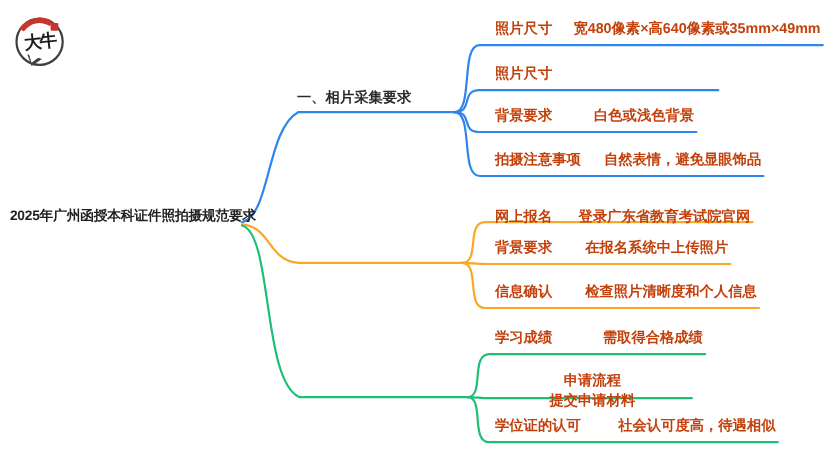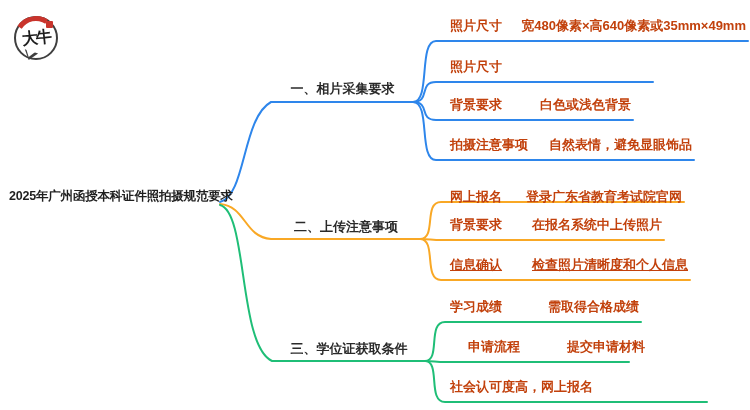--- a/index.html
+++ b/index.html
@@ -46,21 +46,21 @@
 
   
   .root-node{
     position:absolute;left:9px;top:188px;width:222px;
     font-size:12.5px;font-weight:700;color:#1f1f1f;
     white-space:nowrap;letter-spacing:-.2px;
   }
   .branch-label{
     position:absolute;height:18px;
     font-size:13px;font-weight:700;color:#2a2a2a;
-    text-align:center;white-space:nowrap;
+    text-align:left;white-space:nowrap;
   }
   .leaf-row{
     position:absolute;height:25px;
     display:flex;align-items:center;justify-content:space-between;
     padding:0 2px 5px 20px;box-sizing:border-box;
     font-size:13px;font-weight:600;color:#c2410c;white-space:nowrap;
   }
   .leaf-key{flex:0 0 auto;}
   .leaf-value{flex:0 0 auto;}
 </style>
@@ -99,22 +99,20 @@
       <span class="logo-bubble-text">大牛</span>
       <span class="logo-seal"></span>
       <span class="logo-tail-dark"></span>
       <span class="logo-tail-white"></span>
     </div>
   </div>
 
   <div class="root-node">2025年广州函授本科证件照拍摄规范要求</div>
 
   <div class="branch-label" style="left:270px;top:80px;width:145px;">一、相片采集要求</div>
-  <div class="branch-label" style="left:270px;top:218px;width:152px;">二、上传注意事项</div>
-  <div class="branch-label" style="left:270px;top:340px;width:158px;">三、学位证获取条件</div>
 
   <div class="leaf-row" style="left:430px;top:16px;width:318px;">
     <span class="leaf-key">照片尺寸</span>
     <span class="leaf-value">宽480像素×高640像素或35mm×49mm</span>
   </div>
   <div class="leaf-row" style="left:430px;top:57px;width:223px;">
     <span class="leaf-key">照片尺寸</span>
   </div>
   <div class="leaf-row" style="left:430px;top:95px;width:203px;">
     <span class="leaf-key">背景要求</span>
@@ -126,30 +124,31 @@
   </div>
 
   <div class="leaf-row" style="left:430px;top:187px;width:254px;">
     <span class="leaf-key">网上报名</span>
     <span class="leaf-value">登录广东省教育考试院官网</span>
   </div>
   <div class="leaf-row" style="left:430px;top:215px;width:234px;">
     <span class="leaf-key">背景要求</span>
     <span class="leaf-value">在报名系统中上传照片</span>
   </div>
-  <div class="leaf-row" style="left:430px;top:255px;width:260px;text-decoration:underline;">
+  <div class="leaf-row" style="left:430px;top:255px;width:260px;">
     <span class="leaf-key">信息确认</span>
     <span class="leaf-value">检查照片清晰度和个人信息</span>
   </div>
 
   <div class="leaf-row" style="left:430px;top:297px;width:211px;">
     <span class="leaf-key">学习成绩</span>
     <span class="leaf-value">需取得合格成绩</span>
   </div>
-  <div class="leaf-row" style="left:448px;top:337px;width:199px;">
+  <div class="leaf-row" style="left:430px;top:337px;width:199px;flex-direction:column;">
     <span class="leaf-key">申请流程</span>
     <span class="leaf-value">提交申请材料</span>
   </div>
   <div class="leaf-row" style="left:430px;top:377px;width:277px;">
-    <span class="leaf-value">社会认可度高，网上报名</span>
+    <span class="leaf-key">学位证的认可</span>
+    <span class="leaf-value">社会认可度高，待遇相似</span>
   </div>
 
 </div>
 
 </body></html>

